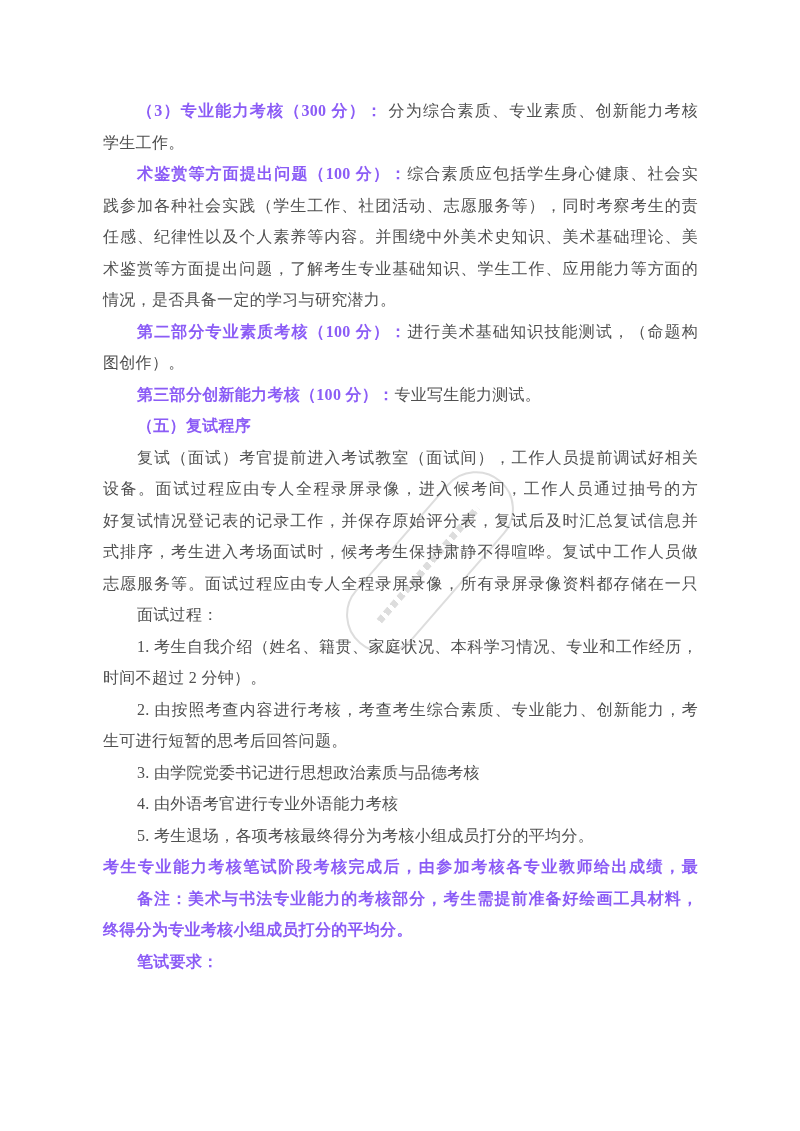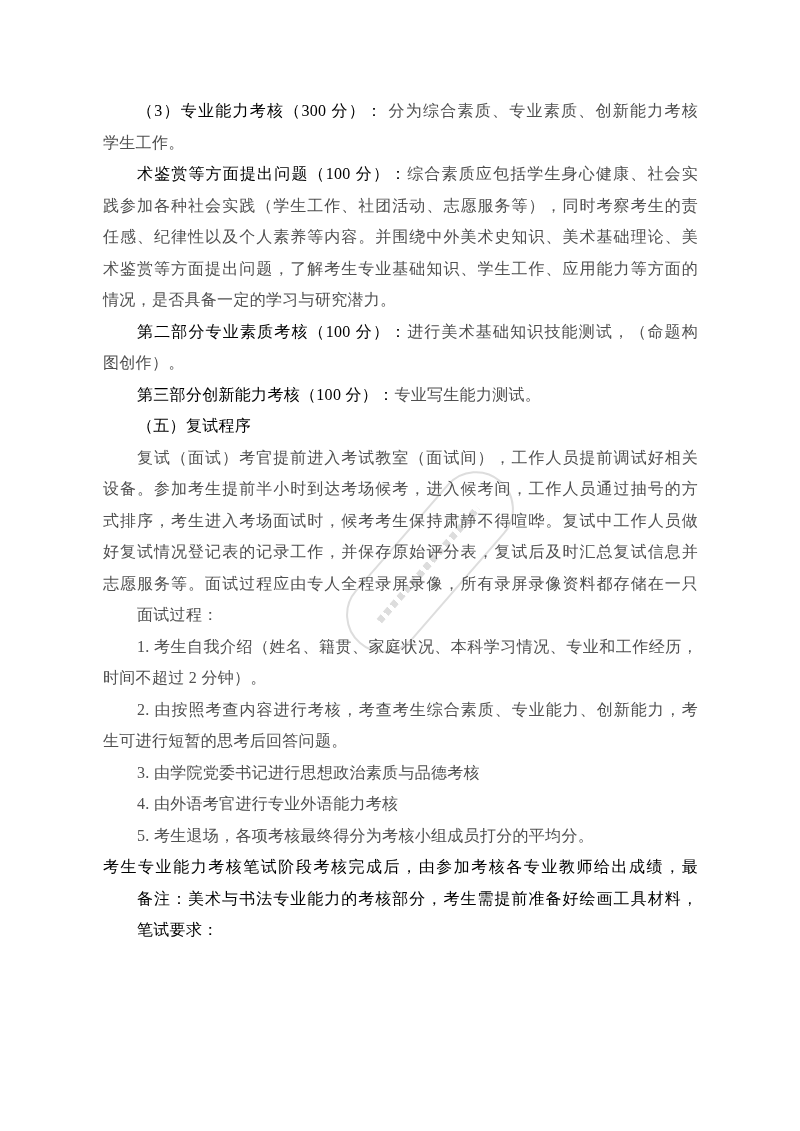--- a/index.html
+++ b/index.html
@@ -34,22 +34,22 @@
     text-align: left;
     letter-spacing: 0.3px;
   }
   .doc-line.ind { padding-left: 34px; }
   .doc-line.just {
     text-align: justify;
     text-align-last: justify;
     text-justify: inter-character;
   }
   .seg.bold {
-    font-weight: normal;
-    color: #000000;
+    font-weight: bold;
+    color: #8b5cf6;
   }
   .seg { color: inherit; }
 
   
   .watermark {
     position: absolute;
     left: 322px;
     top: 524px;
     width: 212px;
     height: 72px;
@@ -86,30 +86,31 @@
       <div class="doc-line ind just"><span class="seg bold">术鉴赏等方面提出问题（100 分）：</span><span class="seg">综合素质应包括学生身心健康、社会实</span></div>
       <div class="doc-line just"><span class="seg">践参加各种社会实践（学生工作、社团活动、志愿服务等），同时考察考生的责</span></div>
       <div class="doc-line just"><span class="seg">任感、纪律性以及个人素养等内容。并围绕中外美术史知识、美术基础理论、美</span></div>
       <div class="doc-line just"><span class="seg">术鉴赏等方面提出问题，了解考生专业基础知识、学生工作、应用能力等方面的</span></div>
       <div class="doc-line"><span class="seg">情况，是否具备一定的学习与研究潜力。</span></div>
       <div class="doc-line ind just"><span class="seg bold">第二部分专业素质考核（100 分）：</span><span class="seg">进行美术基础知识技能测试，（命题构</span></div>
       <div class="doc-line"><span class="seg">图创作）。</span></div>
       <div class="doc-line ind"><span class="seg bold">第三部分创新能力考核（100 分）：</span><span class="seg">专业写生能力测试。</span></div>
       <div class="doc-line ind"><span class="seg bold">（五）复试程序</span></div>
       <div class="doc-line ind just"><span class="seg">复试（面试）考官提前进入考试教室（面试间），工作人员提前调试好相关</span></div>
-      <div class="doc-line just"><span class="seg">设备。参加考生提前半小时到达考场候考，进入候考间，工作人员通过抽号的方</span></div>
+      <div class="doc-line just"><span class="seg">设备。面试过程应由专人全程录屏录像，进入候考间，工作人员通过抽号的方</span></div>
+      <div class="doc-line just"><span class="seg">好复试情况登记表的记录工作，并保存原始评分表，复试后及时汇总复试信息并</span></div>
       <div class="doc-line just"><span class="seg">式排序，考生进入考场面试时，候考考生保持肃静不得喧哗。复试中工作人员做</span></div>
-      <div class="doc-line just"><span class="seg">好复试情况登记表的记录工作，并保存原始评分表，复试后及时汇总复试信息并</span></div>
       <div class="doc-line just"><span class="seg">志愿服务等。面试过程应由专人全程录屏录像，所有录屏录像资料都存储在一只</span></div>
       <div class="doc-line ind"><span class="seg">面试过程：</span></div>
       <div class="doc-line ind just"><span class="seg">1. 考生自我介绍（姓名、籍贯、家庭状况、本科学习情况、专业和工作经历，</span></div>
       <div class="doc-line"><span class="seg">时间不超过 2 分钟）。</span></div>
       <div class="doc-line ind just"><span class="seg">2. 由按照考查内容进行考核，考查考生综合素质、专业能力、创新能力，考</span></div>
       <div class="doc-line"><span class="seg">生可进行短暂的思考后回答问题。</span></div>
       <div class="doc-line ind"><span class="seg">3. 由学院党委书记进行思想政治素质与品德考核</span></div>
       <div class="doc-line ind"><span class="seg">4. 由外语考官进行专业外语能力考核</span></div>
       <div class="doc-line ind"><span class="seg">5. 考生退场，各项考核最终得分为考核小组成员打分的平均分。</span></div>
       <div class="doc-line just"><span class="seg bold">考生专业能力考核笔试阶段考核完成后，由参加考核各专业教师给出成绩，最</span></div>
       <div class="doc-line ind just"><span class="seg bold">备注：美术与书法专业能力的考核部分，考生需提前准备好绘画工具材料，</span></div>
+      <div class="doc-line"><span class="seg bold">终得分为专业考核小组成员打分的平均分。</span></div>
       <div class="doc-line ind"><span class="seg bold">笔试要求：</span></div>
     </div>
 
 </div>
 
 </body></html>

